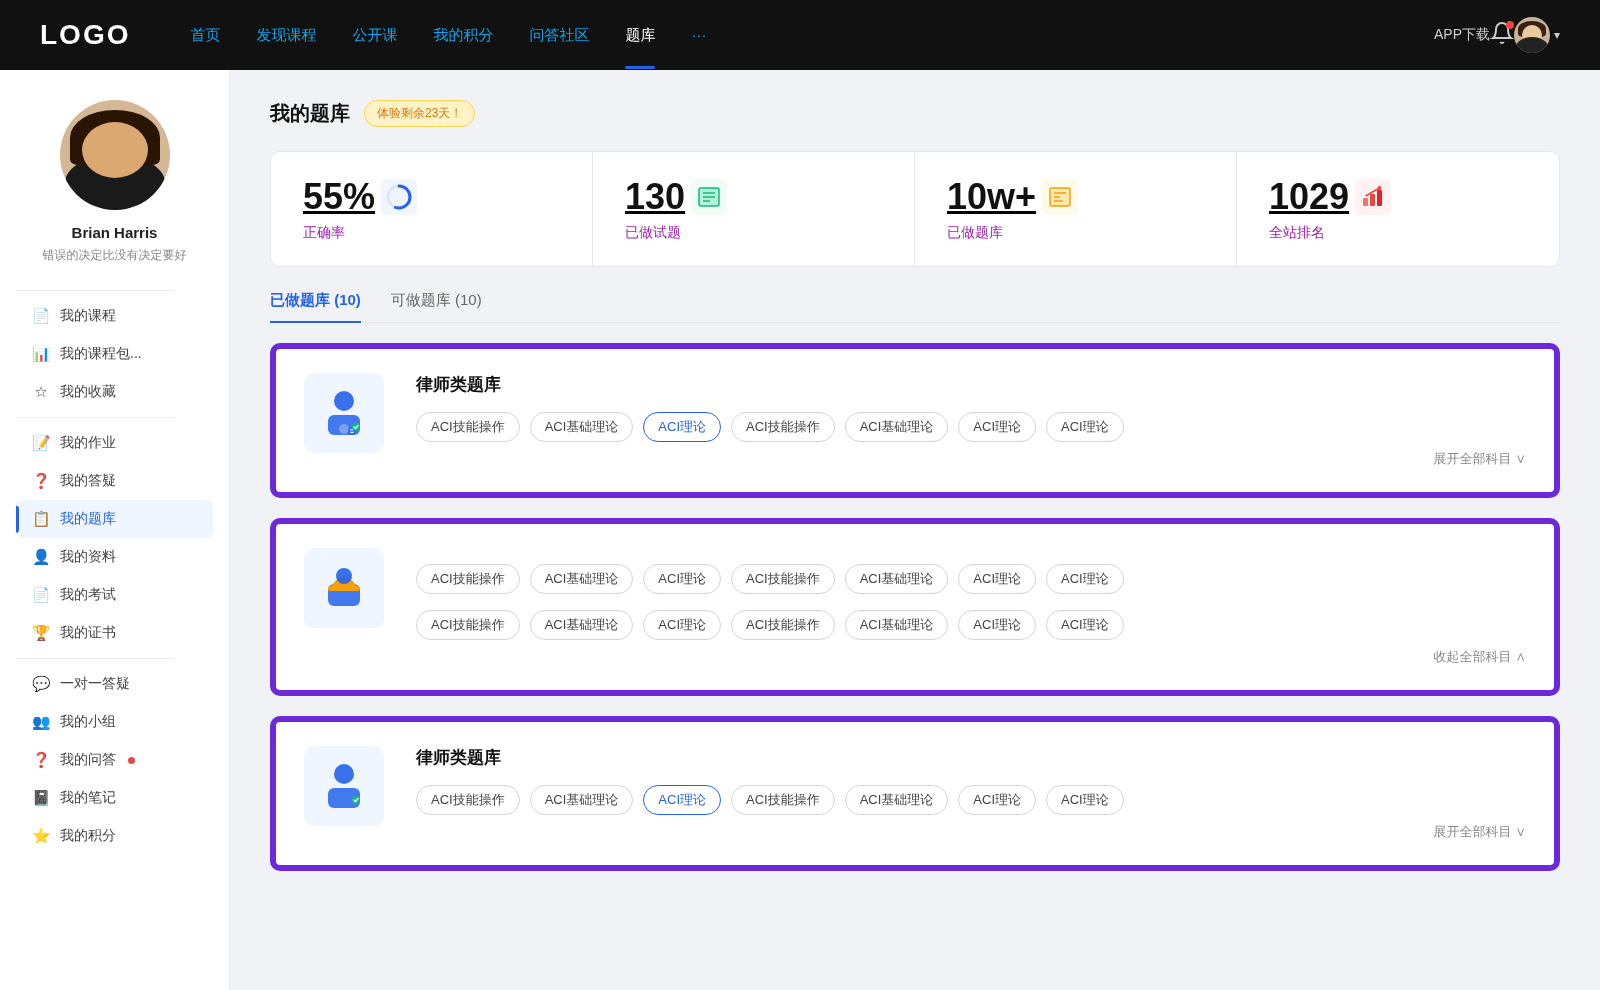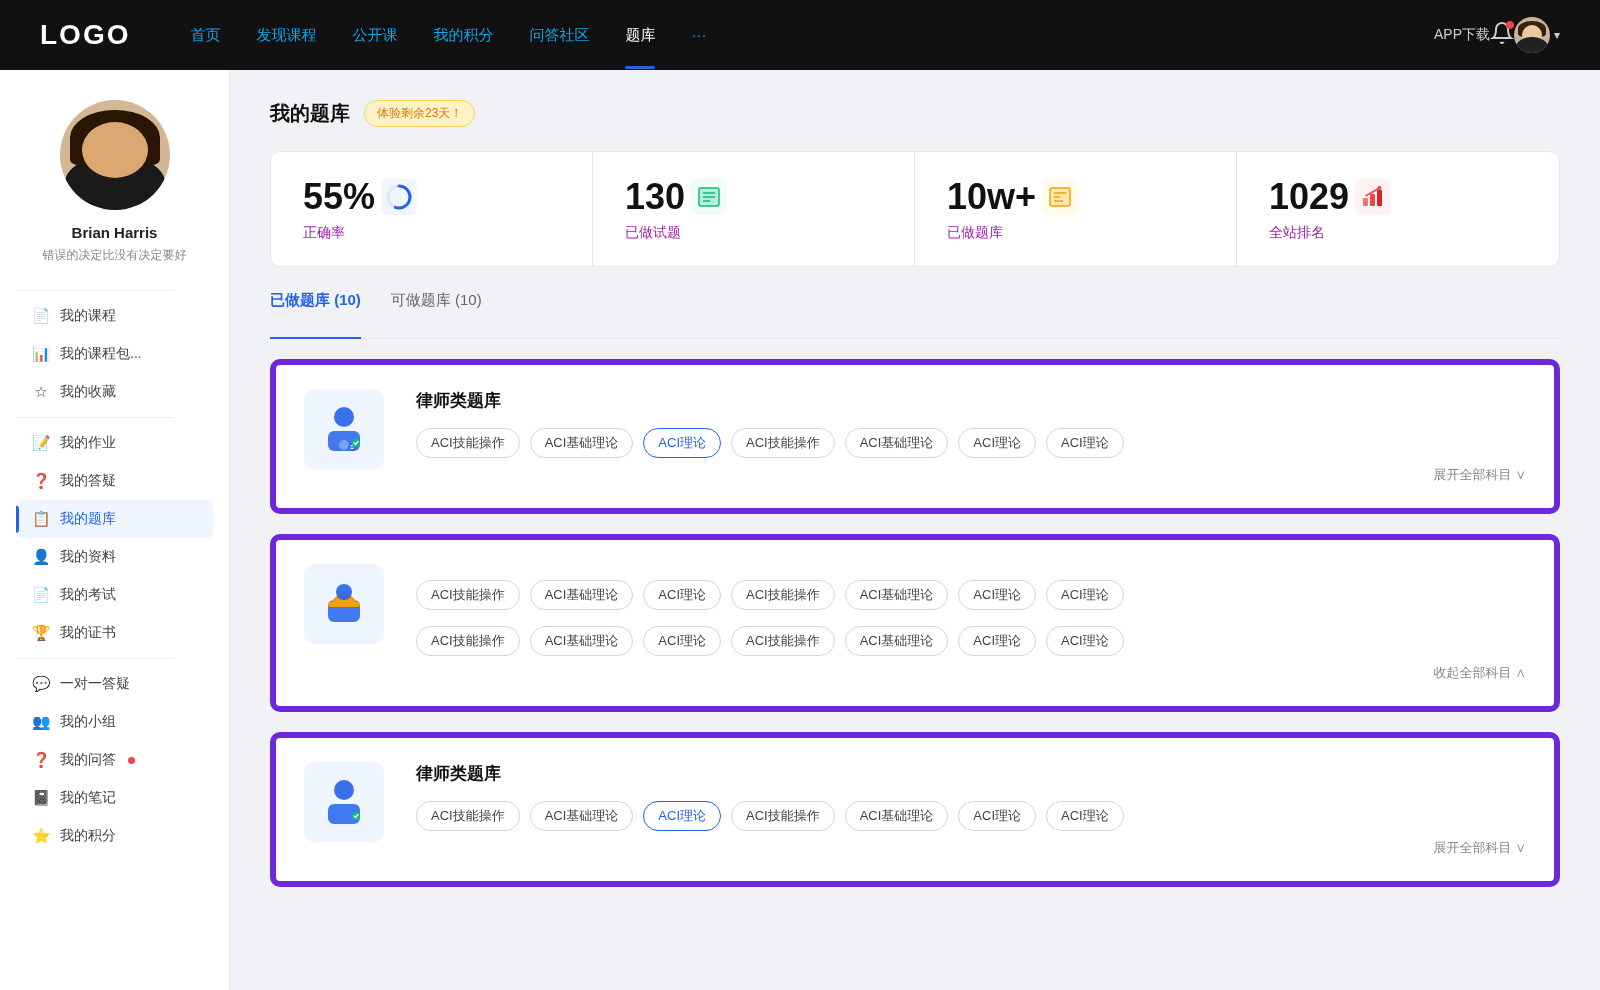--- a/index.html
+++ b/index.html
@@ -62,33 +62,33 @@
     .stats-row {
       display: grid; grid-template-columns: repeat(4, 1fr);
       background: #fff; border-radius: 10px; margin-bottom: 24px;
       border: 1px solid #e5e7eb;
     }
     .stat-item {
       display: flex; flex-direction: column; align-items: flex-start;
       padding: 24px 32px; border-right: 1px solid #e5e7eb; position: relative;
     }
     .stat-item:last-child { border-right: none; }
-    .stat-row { display: flex; align-items: center; gap: 6px; }
+    .stat-row { display: flex; align-items: center; gap: 6px; text-decoration: underline; }
     .stat-value { font-size: 36px; font-weight: 700; color: #111; }
     .stat-icon { width: 36px; height: 36px; display: flex; align-items: center; justify-content: center; border-radius: 6px; }
     .stat-icon.blue { background: #eff6ff; }
     .stat-icon.green { background: #f0fdf4; }
     .stat-icon.orange { background: #fffbeb; }
     .stat-icon.red { background: #fef2f2; }
     .stat-label { font-size: 14px; color: #a21caf; margin-top: 6px; }
 
     
     .tabs-bar { display: flex; gap: 30px; margin-bottom: 20px; border-bottom: 1px solid #e5e7eb; }
     .tab-item {
-      font-size: 15px; padding-bottom: 28px; cursor: pointer; color: #666;
+      font-size: 15px; padding-bottom: 12px; cursor: pointer; color: #666;
       position: relative;
     }
     .tab-item.active { color: #2563eb; font-weight: 600; }
     .tab-item.active::after {
       content: ''; position: absolute; bottom: -1px; left: 0; right: 0;
       height: 2px; background: #2563eb;
     }
 
     
     .qb-card {

